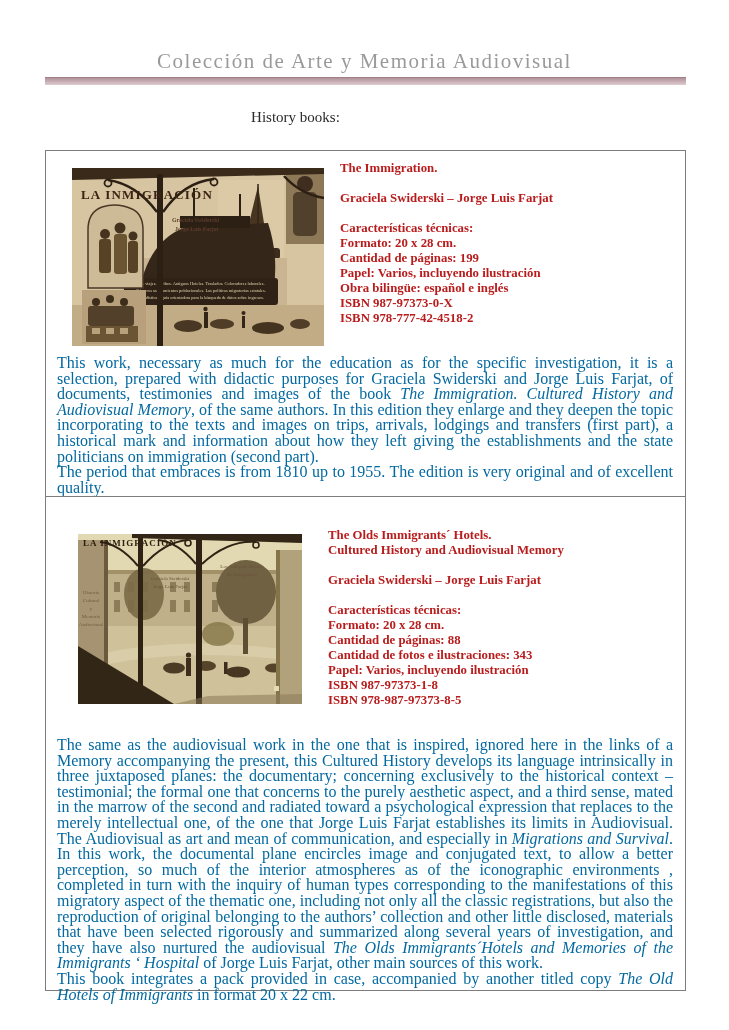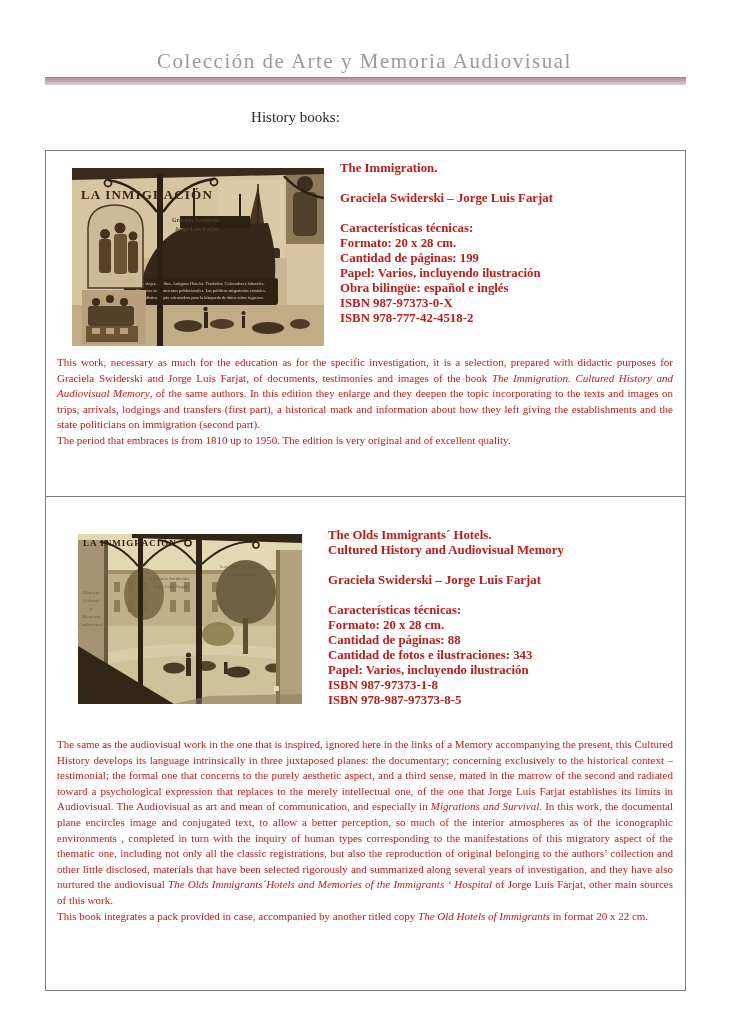--- a/index.html
+++ b/index.html
@@ -33,21 +33,21 @@
   #cover-1 { left:26px; top:17px; }
   #cover-2 { left:32px; top:37px; }
   .details {
     position:absolute; font-size:12.8px; line-height:15px; color:#b91c1c;font-weight:bold;
   }
   #details-1 { left:294px; top:10px; width:330px; }
   #details-2 { left:282px; top:31px; width:340px; }
   .details div { min-height:15px; }
   .description {
     position:absolute; left:11px; right:12px;
-    font-size:11px; line-height:15.6px; text-align:justify; color:#b91c1c;
+    font-size:16px; line-height:15.6px; text-align:justify; color:#0369a1;
   }
   #desc-1 { top:204px; }
   #desc-2 { top:240px; }
   .description i { font-style:italic; }
   svg text { font-family:"Liberation Serif","DejaVu Serif",serif; }
 </style>
 </head>
 <body>
 
 <div class="page">
@@ -140,21 +140,21 @@
         <div>Formato: 20 x 28 cm.</div>
         <div>Cantidad de páginas: 199</div>
         <div>Papel: Varios, incluyendo ilustración</div>
         <div>Obra bilingüe: español e inglés</div>
         <div>ISBN 987-97373-0-X</div>
         <div>ISBN 978-777-42-4518-2</div>
       </div>
 
     <div class="description" id="desc-1">
         <div><span>This work, necessary as much for the education as for the specific investigation, it is a selection, prepared with didactic purposes for Graciela Swiderski and Jorge Luis Farjat, of documents, testimonies and images of the book </span><i>The Immigration. Cultured History and Audiovisual Memory</i><span>, of the same authors. In this edition they enlarge and they deepen the topic incorporating to the texts and images on trips, arrivals, lodgings and transfers (first part), a historical mark and information about how they left giving the establishments and the state politicians on immigration (second part).</span></div>
-        <div><span>The period that embraces is from 1810 up to 1950. The edition is very original and of excellent quality.</span></div>
+        <div><span>The period that embraces is from 1810 up to 1955. The edition is very original and of excellent quality.</span></div>
       </div>
   </div>
 
   <div class="book-card" id="card-2">
 
     <svg class="cover" id="cover-2" width="224" height="170" viewBox="0 0 224 170" role="img">
 
       <rect width="224" height="170" fill="#dbcfa8"></rect>
       <rect x="0" y="0" width="224" height="42" fill="#e2d8b2"></rect>
 

